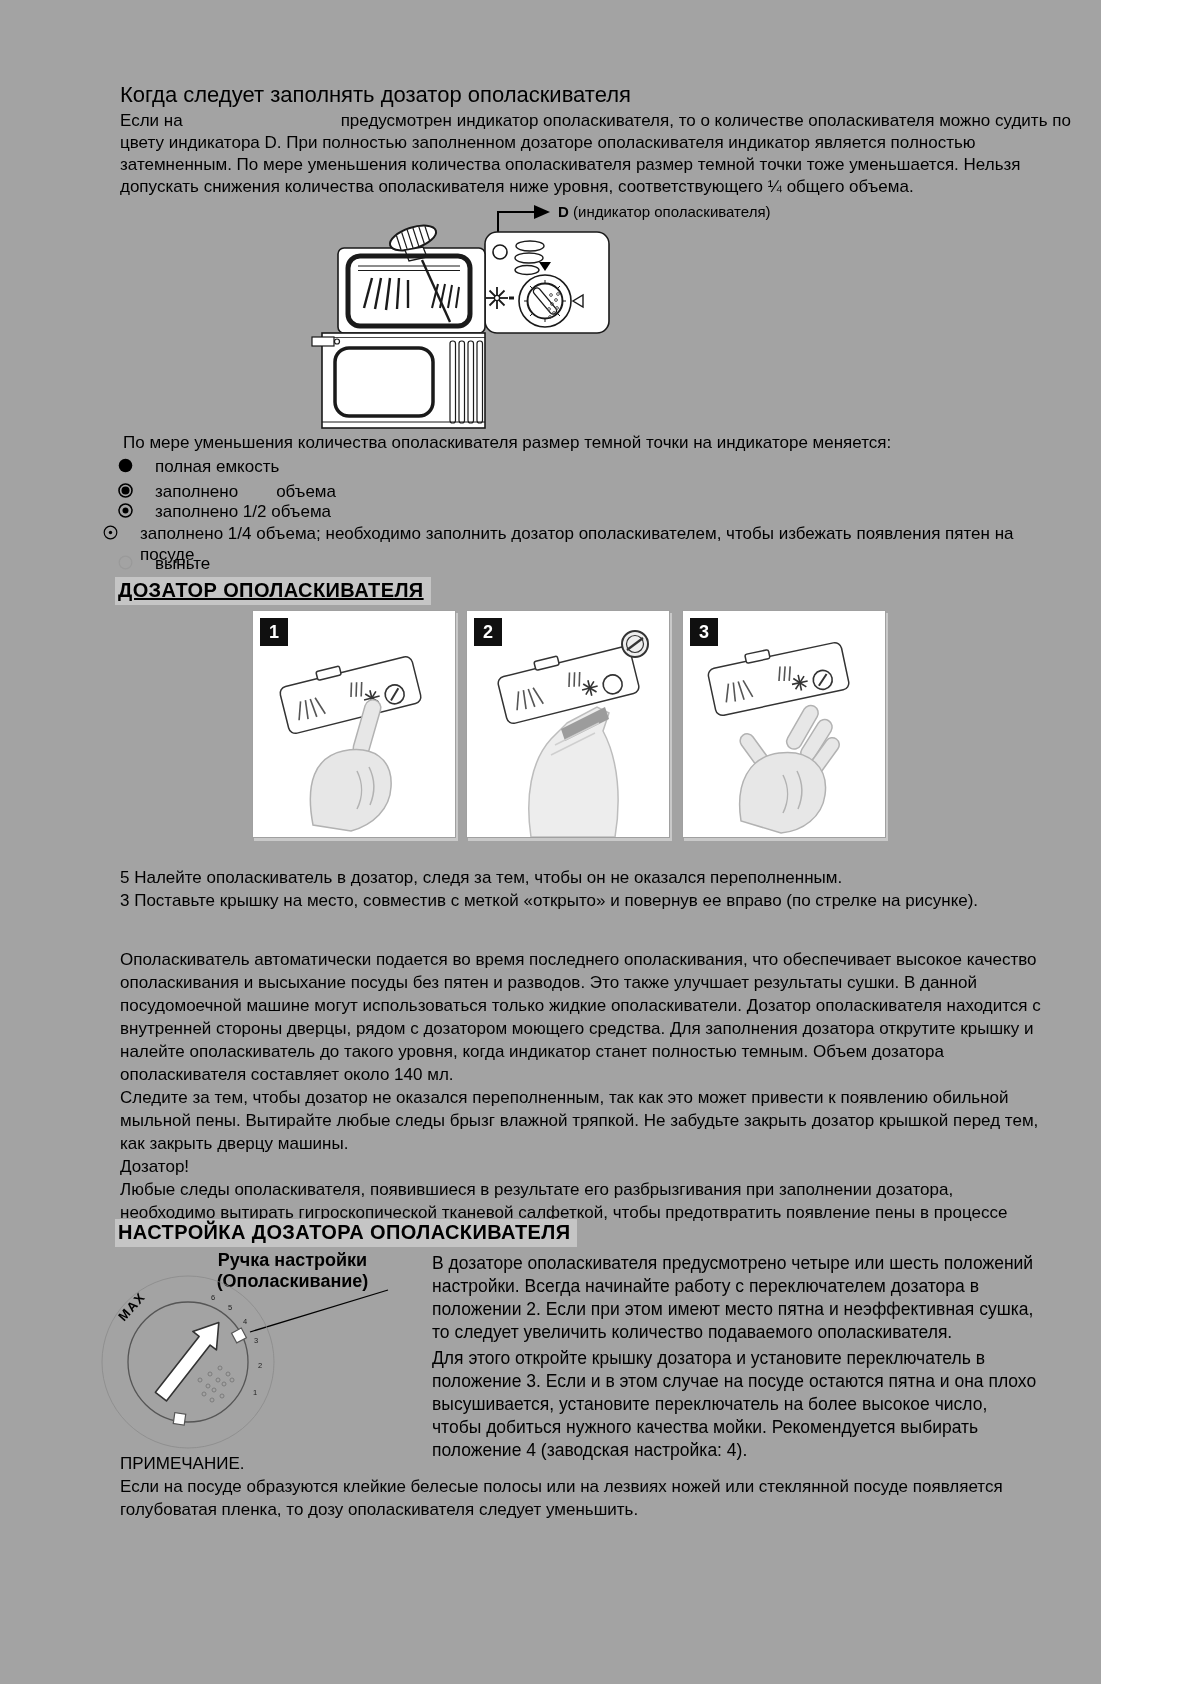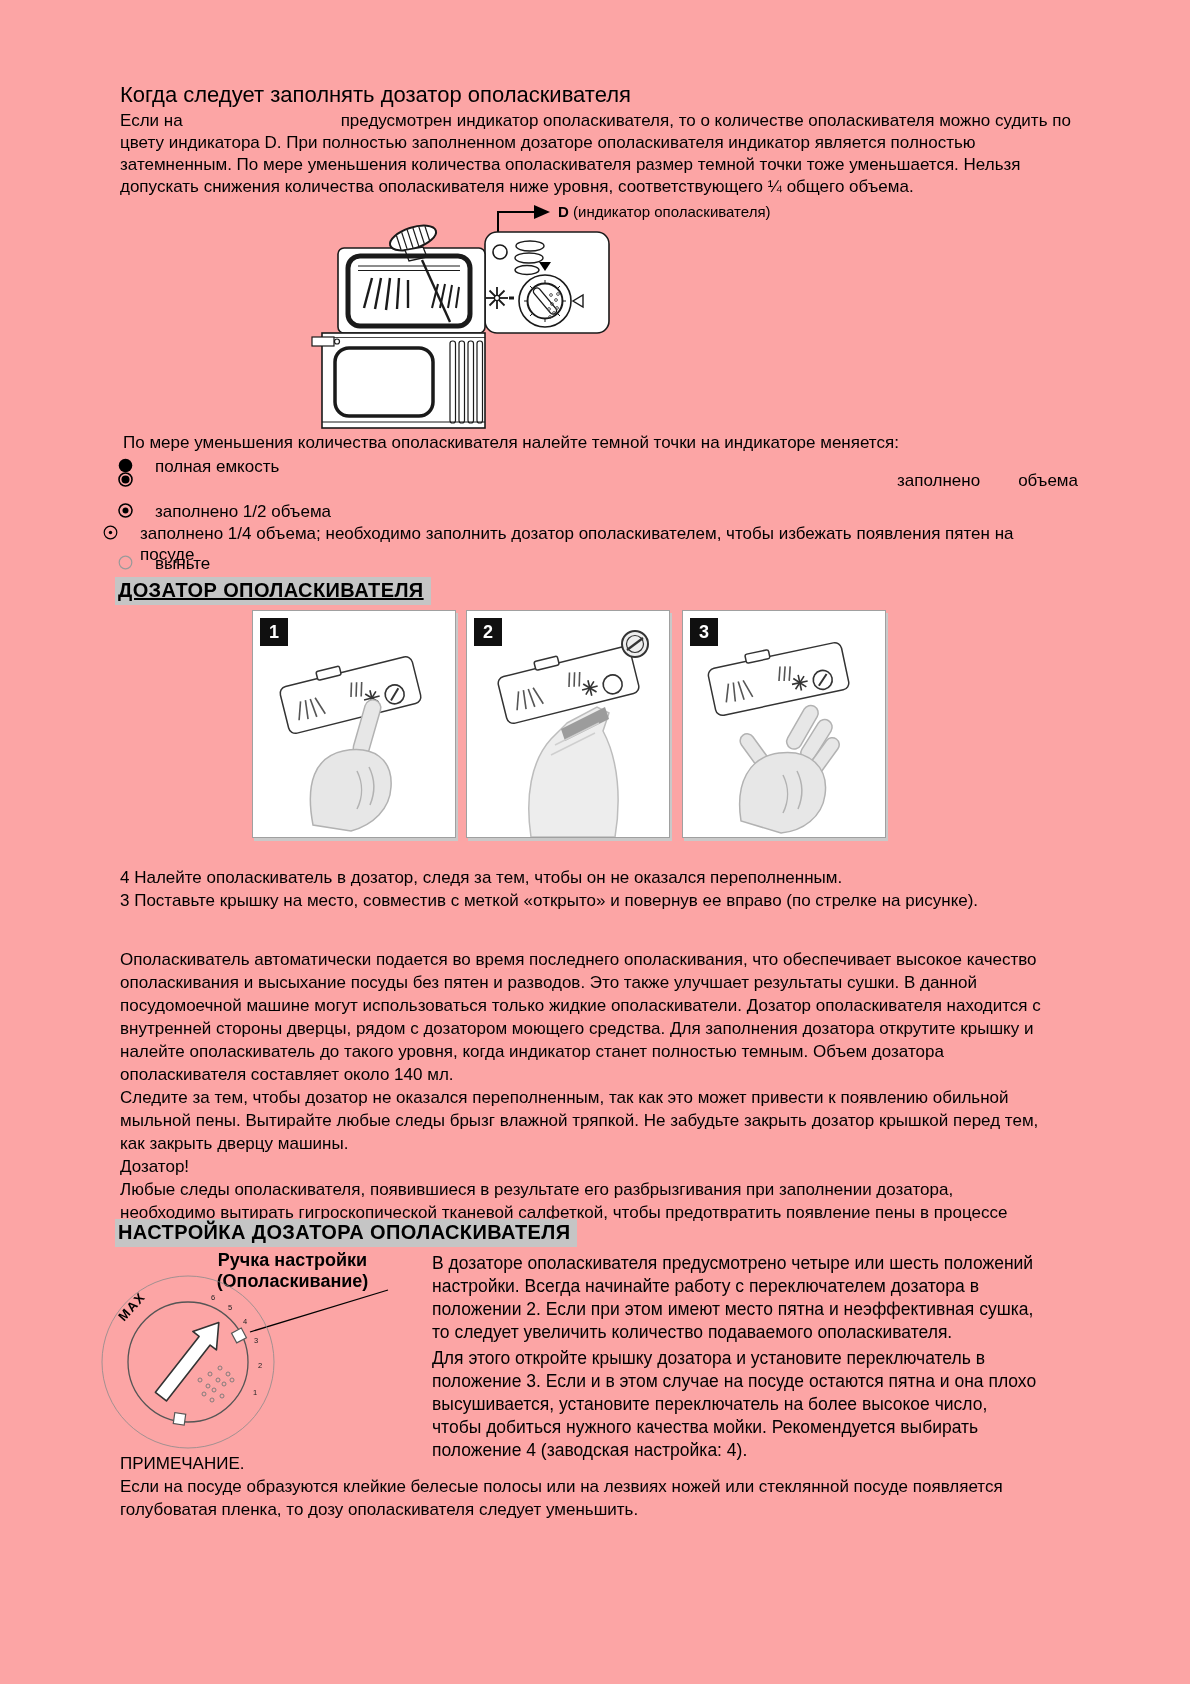--- a/index.html
+++ b/index.html
@@ -1,17 +1,17 @@
 <!DOCTYPE html>
 <html><head>
 <meta charset="utf-8">
 <style>
   html,body{margin:0;padding:0;background:#fff;}
-  .page{position:relative;width:1190px;height:1684px;background:#fca5a5;overflow:hidden;
-        font-family:"Liberation Sans", sans-serif;color:#000;}
+  .page{position:relative;width:1092px;height:1684px;background:#a3a3a3;overflow:hidden;
+        font-family:"Liberation Sans", sans-serif;color:#000;padding-left:9px;}
   .abs{position:absolute;}
   .title{font-size:22px;font-weight:400;}
   .body-text{font-size:17px;line-height:22px;}
   .main-text{font-size:17px;line-height:23px;}
   .gap-lg{display:inline-block;width:158px;height:1px;}
   .gap-sm{display:inline-block;width:38px;height:1px;}
   .bullet-row{display:flex;align-items:flex-start;gap:22px;font-size:17px;line-height:21px;}
   .b-icon{flex:0 0 auto;margin-top:2px;}
   .sec-header{display:inline-block;background:#c5c5c5;color:#000;font-weight:bold;font-size:20px;
               letter-spacing:0.4px;padding:2px 7px 3px 3px;}
@@ -135,30 +135,30 @@
       <circle cx="27" cy="145.5" r="2.5" fill="#fff" stroke="#1a1a1a" stroke-width="1.2"></circle>
       <line x1="12" y1="226" x2="175" y2="226" stroke="#1a1a1a" stroke-width="1"></line>
     </g>
   </svg>
 
   <div class="abs diagram-label" style="left:558px;top:203px;">
     <span class="d">D</span>
     <span>(индикатор ополаскивателя)</span>
   </div>
 
-  <div class="abs body-text" style="left:123px;top:432px;width:960px;">По мере уменьшения количества ополаскивателя налейте темной точки на индикаторе меняется:</div>
+  <div class="abs body-text" style="left:123px;top:432px;width:960px;">По мере уменьшения количества ополаскивателя размер темной точки на индикаторе меняется:</div>
 
   <div class="abs bullet-row" style="left:118px;top:456px;width:960px;">
     <svg class="b-icon" width="15" height="15">
       <circle cx="7.5" cy="7.5" r="6.8" fill="#000"></circle>
       </svg>
     <span>полная емкость</span>
   </div>
 
-  <div class="abs bullet-row" style="left:118px;top:470px;width:960px;justify-content:space-between;">
+  <div class="abs bullet-row" style="left:118px;top:481px;width:960px;">
     <svg class="b-icon" width="15" height="15">
       <circle cx="7.5" cy="7.5" r="6.5" fill="none" stroke="#000" stroke-width="1.6"></circle>
       <circle cx="7.5" cy="7.5" r="4" fill="#000"></circle>
       </svg>
     <span><span>заполнено</span><span class="gap-sm"></span><span>объема</span></span>
   </div>
 
   <div class="abs bullet-row" style="left:118px;top:501px;width:960px;">
     <svg class="b-icon" width="15" height="15">
       <circle cx="7.5" cy="7.5" r="6.5" fill="none" stroke="#000" stroke-width="1.5"></circle>
@@ -283,21 +283,21 @@
         <rect x="134" y="124" width="14" height="42" rx="7" transform="rotate(36 141 145)"></rect>
         <rect x="66" y="120" width="14" height="44" rx="7" transform="rotate(-36 73 142)"></rect>
         <path d="M58,210 C52,172 66,146 96,142 C126,138 146,156 142,184 C139,206 120,220 98,222 Z"></path>
         <path d="M100,164 C106,176 106,190 100,202 M114,160 C120,172 120,186 115,198" fill="none"></path>
       </g>
     </svg>
     <div class="panel-num">3</div>
   </div>
 
   <div class="abs main-text" style="left:120px;top:866px;width:990px;">
-    <div>4 Налейте ополаскиватель в дозатор, следя за тем, чтобы он не оказался переполненным.</div>
+    <div>5 Налейте ополаскиватель в дозатор, следя за тем, чтобы он не оказался переполненным.</div>
     <div>3 Поставьте крышку на место, совместив с меткой «открыто» и повернув ее вправо (по стрелке на рисунке).</div>
   </div>
 
   <div class="abs main-text" style="left:120px;top:948px;width:932px;">
     <div>Ополаскиватель автоматически подается во время последнего ополаскивания, что обеспечивает высокое качество ополаскивания и высыхание посуды без пятен и разводов. Это также улучшает результаты сушки.  В данной посудомоечной машине могут использоваться только жидкие ополаскиватели. Дозатор ополаскивателя находится с внутренней стороны дверцы, рядом с дозатором моющего средства. Для заполнения дозатора открутите крышку и налейте ополаскиватель до такого уровня, когда индикатор станет полностью темным. Объем дозатора ополаскивателя составляет около 140 мл.</div>
     <div>Следите за тем, чтобы дозатор не оказался переполненным, так как это может привести к появлению обильной мыльной пены. Вытирайте любые следы брызг влажной тряпкой. Не забудьте закрыть дозатор крышкой перед тем, как закрыть дверцу машины.</div>
     <div>Дозатор!</div>
     <div>Любые следы ополаскивателя, появившиеся в результате его разбрызгивания при заполнении дозатора, необходимо вытирать гигроскопической тканевой салфеткой, чтобы предотвратить появление пены в процессе мойки.</div>
   </div>
 

